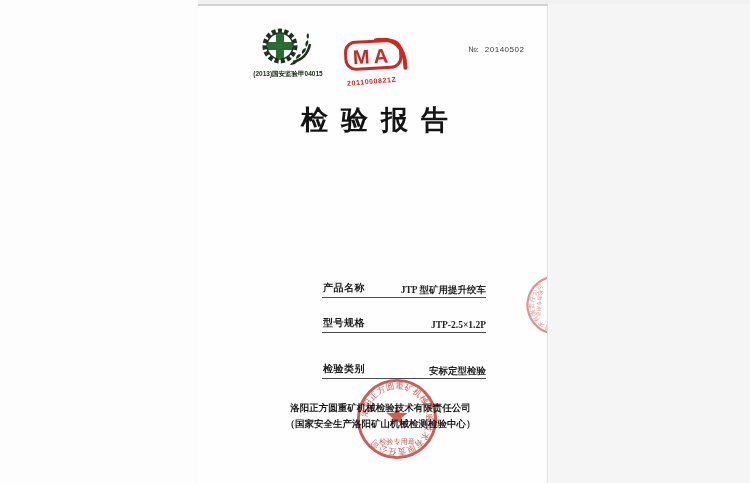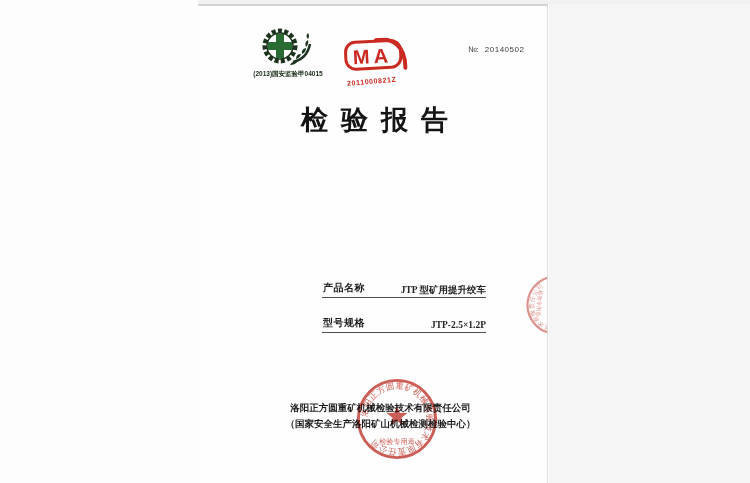--- a/index.html
+++ b/index.html
@@ -93,20 +93,24 @@
   <div class="report-title">检验报告</div>
 
   <div class="form-row" style="top:273px;">
     <span class="lbl">产品名称</span>
     <span class="val-wrap"><span class="val">JTP 型矿用提升绞车</span></span>
   </div>
   <div class="form-row" style="top:308px;">
     <span class="lbl">型号规格</span>
     <span class="val-wrap"><span class="val">JTP-2.5×1.2P</span></span>
   </div>
+  <div class="form-row" style="top:354px;">
+    <span class="lbl">检验类别</span>
+    <span class="val-wrap"><span class="val">安标定型检验</span></span>
+  </div>
 
   <div class="org-line1">洛阳正方圆重矿机械检验技术有限责任公司</div>
   <div class="org-line2">（国家安全生产洛阳矿山机械检测检验中心）</div>
 
   <svg class="official-seal" viewBox="0 0 100 100">
     <circle cx="50" cy="50" r="46" fill="none" stroke="#c03a31" stroke-width="3.5"></circle>
     <defs>
       <path id="sealArc1" d="M50,50 m-36,0 a36,36 0 1,1 72,0 a36,36 0 1,1 -72,0" fill="none"></path>
     </defs>
     <text font-size="10" fill="#c03a31" letter-spacing="0.5">

